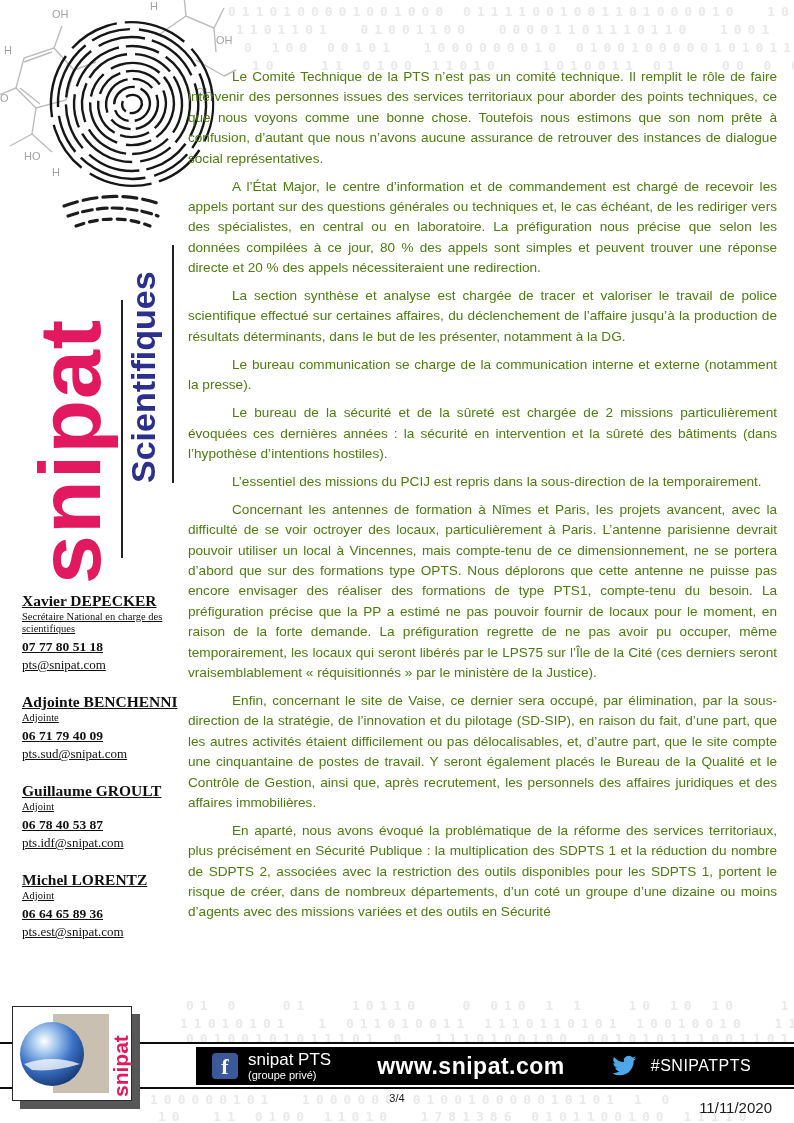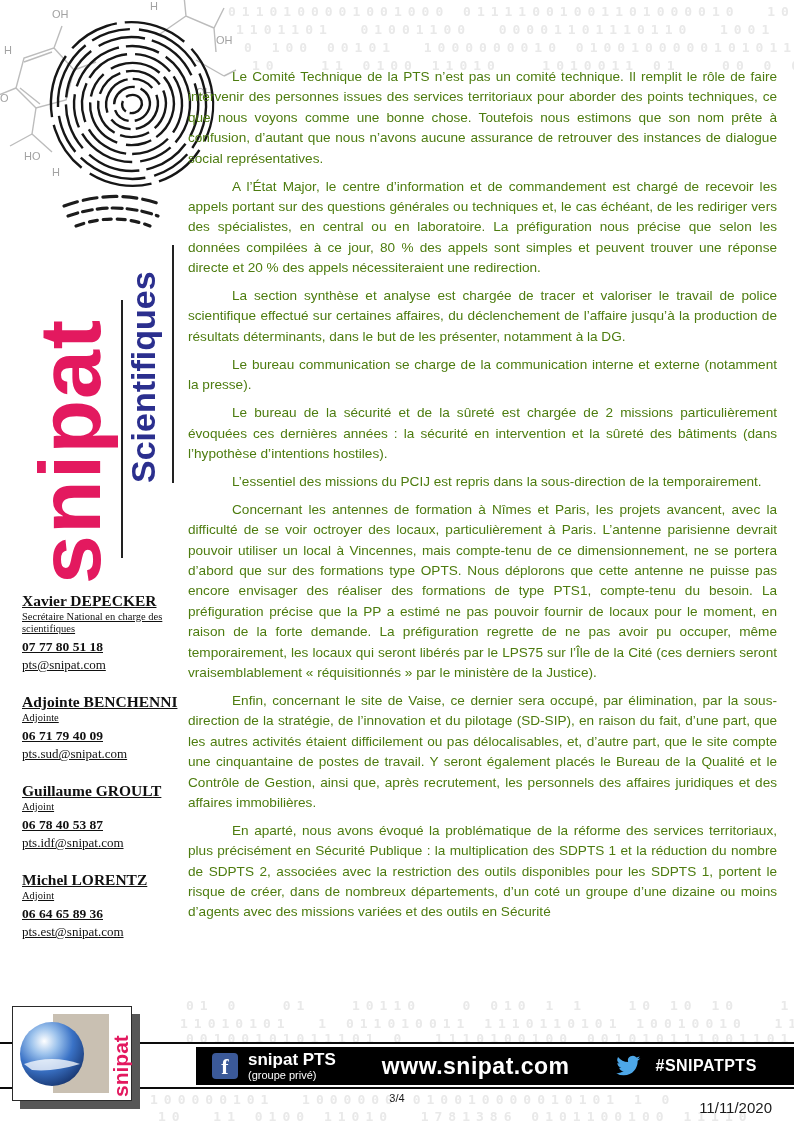--- a/index.html
+++ b/index.html
@@ -38,25 +38,25 @@
   
   .rule{position:absolute;left:0;right:0;height:2px;background:#0c0c0c;z-index:3;}
   .rule-top{top:1042px;} .rule-bot{top:1087px;}
   .footer-bar{position:absolute;left:196px;top:1047px;width:598px;height:38px;background:#000;
               display:flex;align-items:center;color:#fff;z-index:3;}
   .fb-wrap{display:flex;align-items:center;margin-left:16px;}
   .fb-icon{width:26px;height:26px;border-radius:4px;background:#3b5998;color:#fff;
            font-family:"Liberation Serif",serif;font-weight:bold;font-size:22px;
            display:flex;align-items:flex-end;justify-content:center;line-height:24px;}
   .fb-text{margin-left:10px;line-height:1;}
-  .fb-text .t1{font-weight:bold;font-size:17px;}
+  .fb-text .t1{font-weight:normal;font-size:17px;}
   .fb-text .t2{font-size:11px;margin-top:2px;}
   .site{font-weight:bold;font-size:23px;margin-left:46px;letter-spacing:0.5px;}
   .tw-icon{margin-left:44px;width:30px;height:26px;}
-  .hashtag{font-weight:bold;font-size:16px;margin-left:12px;letter-spacing:0.5px;}
+  .hashtag{font-weight:normal;font-size:16px;margin-left:12px;letter-spacing:0.5px;}
 
   
   .logo-box{position:absolute;left:12px;top:1006px;width:118px;height:93px;background:#fff;
             border:1.5px solid #2a2a2a;box-shadow:8px 8px 0 #575757;z-index:4;}
   .logo-beige{position:absolute;left:40px;top:7px;width:56px;height:79px;background:#c9c0b2;}
   .logo-sphere{position:absolute;left:5px;top:13px;}
   .logo-box-text{right:0px;top:4px;height:86px;font-size:21px;font-weight:bold;position:absolute;
                  writing-mode:vertical-rl;transform:rotate(180deg);line-height:1;}
 
   .page-num{position:absolute;left:0;right:0;top:1092px;text-align:center;font-size:11px;z-index:4;}

